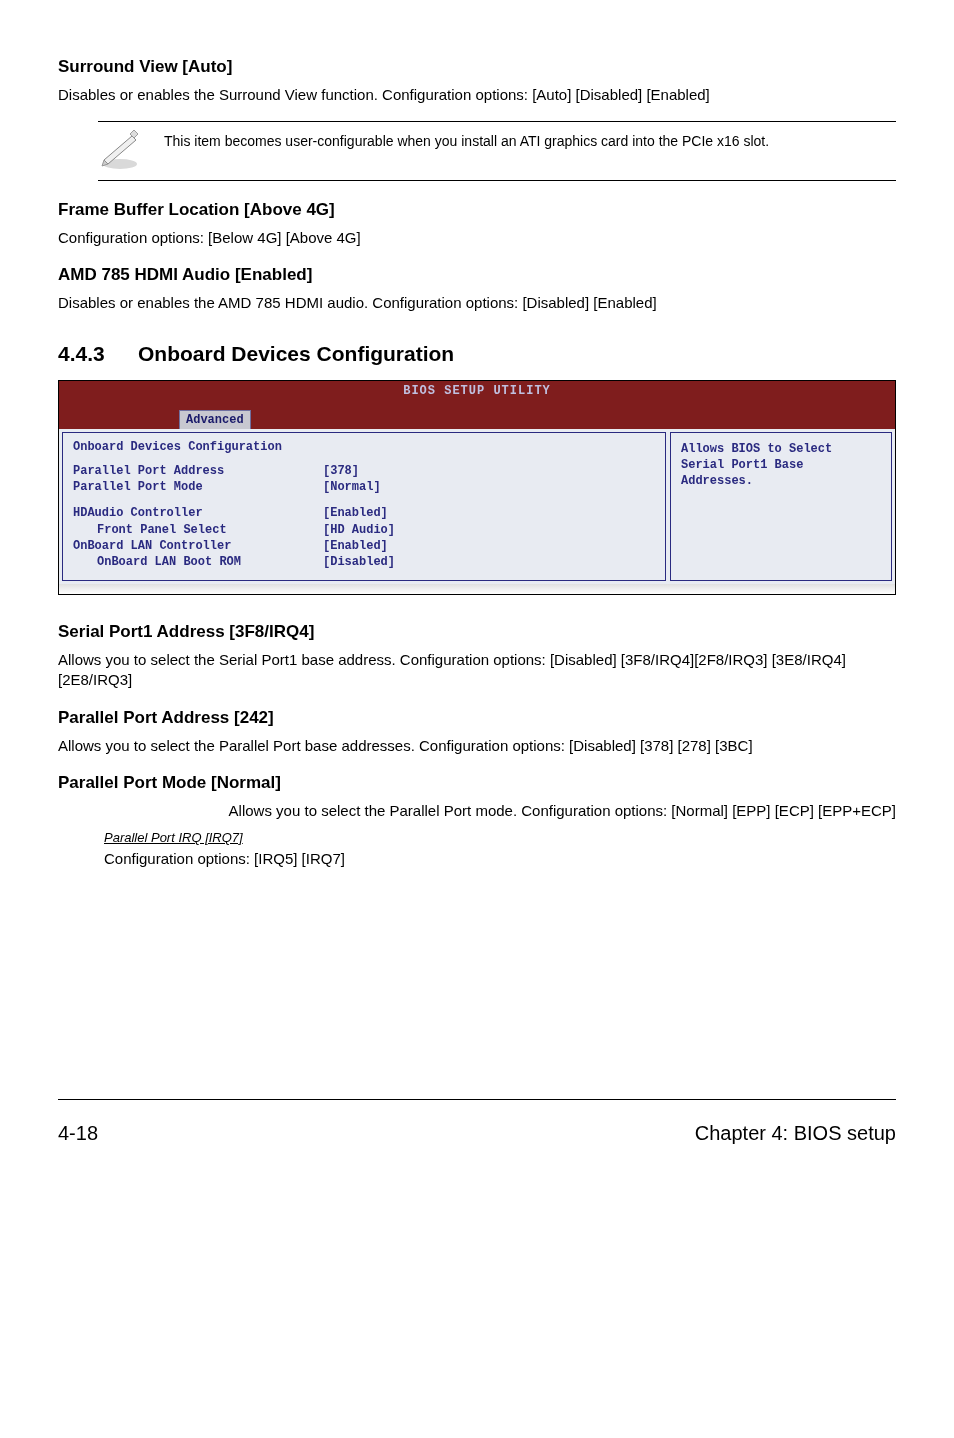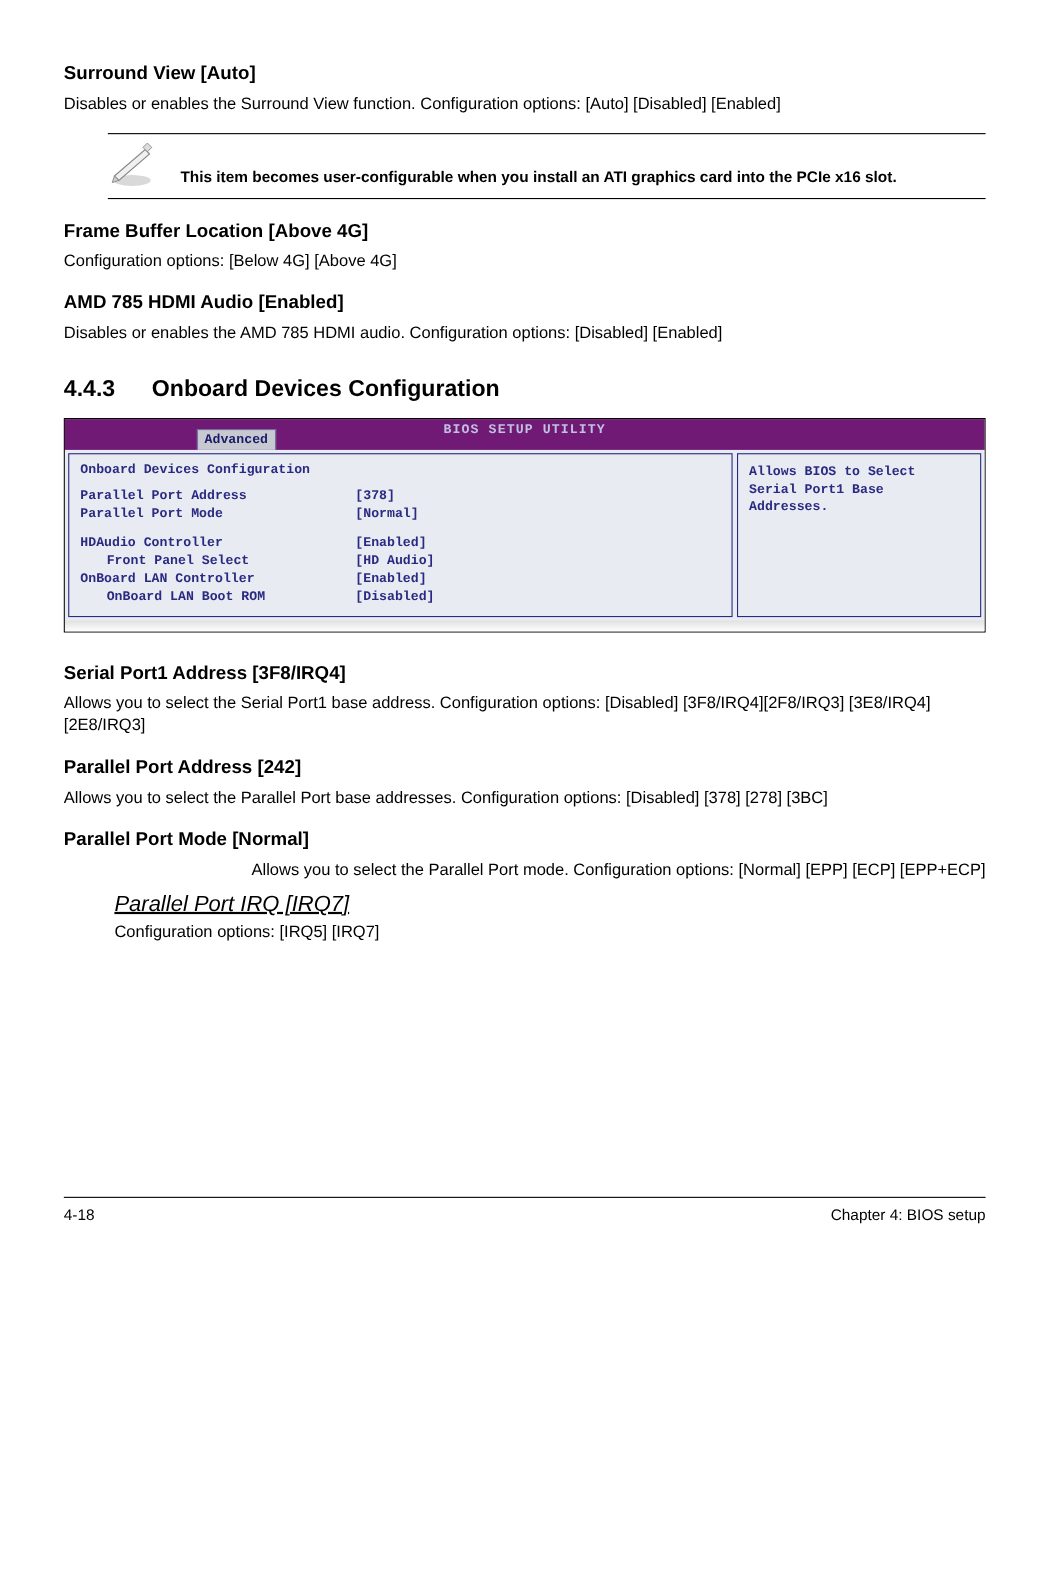--- a/index.html
+++ b/index.html
@@ -21,27 +21,26 @@
     font-size: 15px;
     margin-bottom: 16px;
   }
   .body-text2 {
     font-size: 15px;
     margin-bottom: 8px;
     text-align: right;
   }
   .note-block {
     display: flex;
-    align-items: flex-end;
+    align-items: flex-start;
     gap: 22px;
     border-top: 1px solid #000;
     border-bottom: 1px solid #000;
     padding: 8px 0 10px 0;
     margin: 0 0 18px 40px;
-    font-weight: bold;
   }
   .note-icon {
     flex: 0 0 auto;
     width: 44px;
     height: 40px;
   }
   .note-text {
     font-size: 14px;
     line-height: 1.4;
     padding-top: 2px;
@@ -56,23 +55,23 @@
   
   .bios {
     width: 100%;
     margin: 6px 0 26px 0;
     font-family: "Courier New", monospace;
     font-size: 12px;
     border: 1px solid #000;
     background: #f5f5f5;
   }
   .bios-top {
-    background: #701a75;
+    background: #7f1d1d;
     color: #fff;
-    height: 28px;
+    height: 48px;
     position: relative;
   }
   .bios-title {
     position: absolute;
     left: 0; right: 0; top: 2px;
     text-align: center;
     color: #c0c0e0;
     font-weight: bold;
     letter-spacing: 1px;
     font-size: 12px;
@@ -127,34 +126,34 @@
   .bios-gap { height: 10px; }
   .bios-shadow {
     height: 10px;
     background: linear-gradient(#e0e0e0, #ffffff);
   }
 
   .sub-item {
     margin: 6px 0 2px 46px;
     font-style: italic;
     text-decoration: underline;
-    font-size: 20px;
+    font-size: 13px;
   }
   .sub-text {
     margin: 0 0 10px 46px;
     font-size: 15px;
   }
 
   .footer {
     border-top: 1px solid #000;
     margin-top: 230px;
-    padding-top: 6px;
+    padding-top: 20px;
     display: flex;
     justify-content: space-between;
-    font-size: 14px;
+    font-size: 20px;
   }
 </style>
 </head>
 <body>
 
 <div class="h3">Surround View [Auto]</div>
 <div class="body-text">Disables or enables the Surround View function. Configuration options: [Auto] [Disabled] [Enabled]</div>
 
 <div class="note-block">
   <div class="note-icon">

